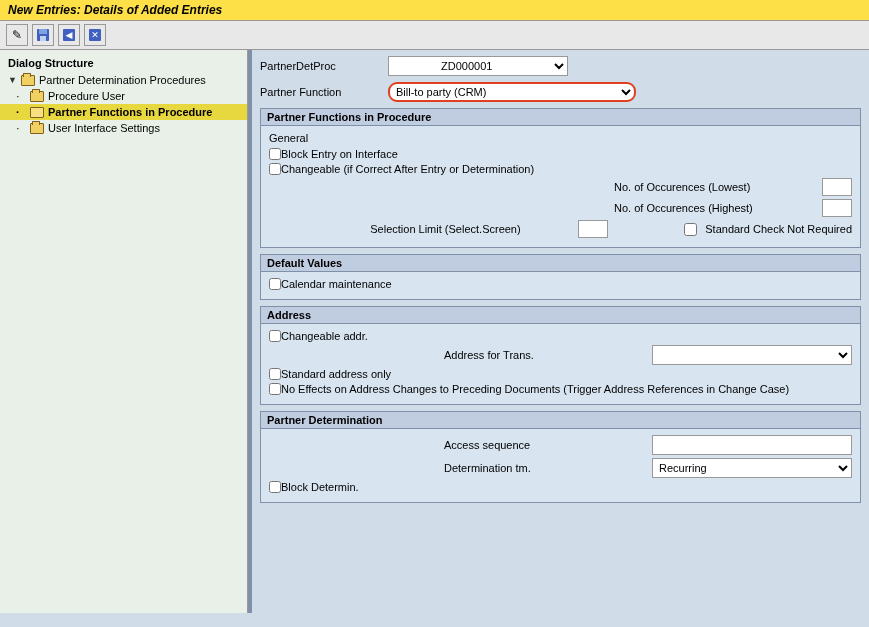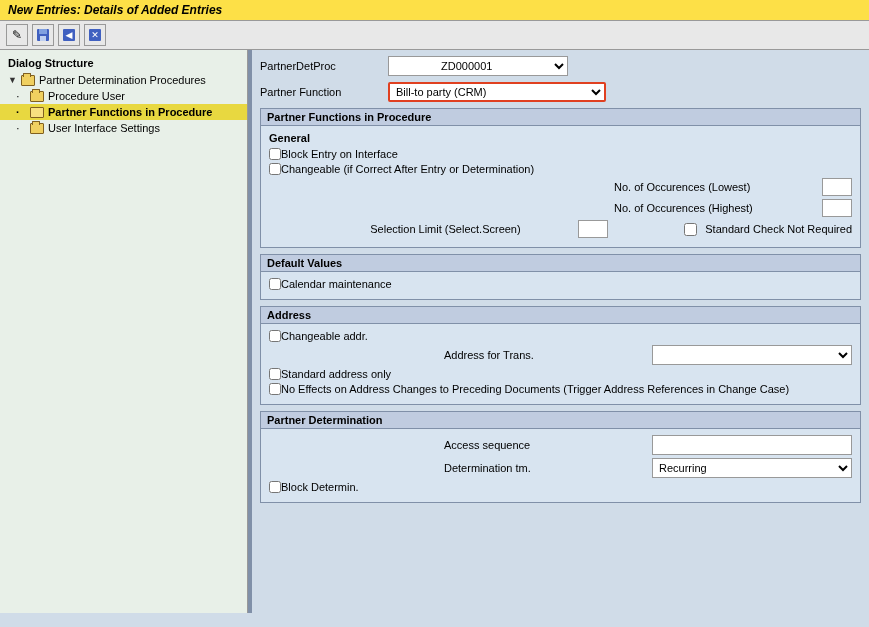--- a/index.html
+++ b/index.html
@@ -163,21 +163,21 @@
       background: #c0cce0;
       padding: 2px 6px;
       font-weight: bold;
       font-size: 11px;
       border-bottom: 1px solid #8090a8;
     }
     .section-content {
       padding: 6px 8px;
     }
     .section-subtitle {
-      font-weight: bold;
+      font-weight: normal;
       font-size: 11px;
       margin-bottom: 4px;
       color: #000;
     }
 
     
     .checkbox-row {
       display: flex;
       align-items: center;
       gap: 0;
@@ -292,21 +292,21 @@
 
     <div class="form-row">
       <span class="form-label">PartnerDetProc</span>
       <select class="form-select" style="width:180px;padding-left:48px;">
         <option>ZD000001</option>
       </select>
     </div>
 
     <div class="form-row">
       <span class="form-label">Partner Function</span>
-      <select class="form-select partner-function-select" style="width:218px;">
+      <select class="form-select partner-function-select" style="width:248px;border-radius:9px;">
         <option>Bill-to party (CRM)</option>
       </select>
     </div>
 
     <div class="section">
       <div class="section-header">Partner Functions in Procedure</div>
       <div class="section-content">
 
         <div class="section-subtitle">General</div>
 

